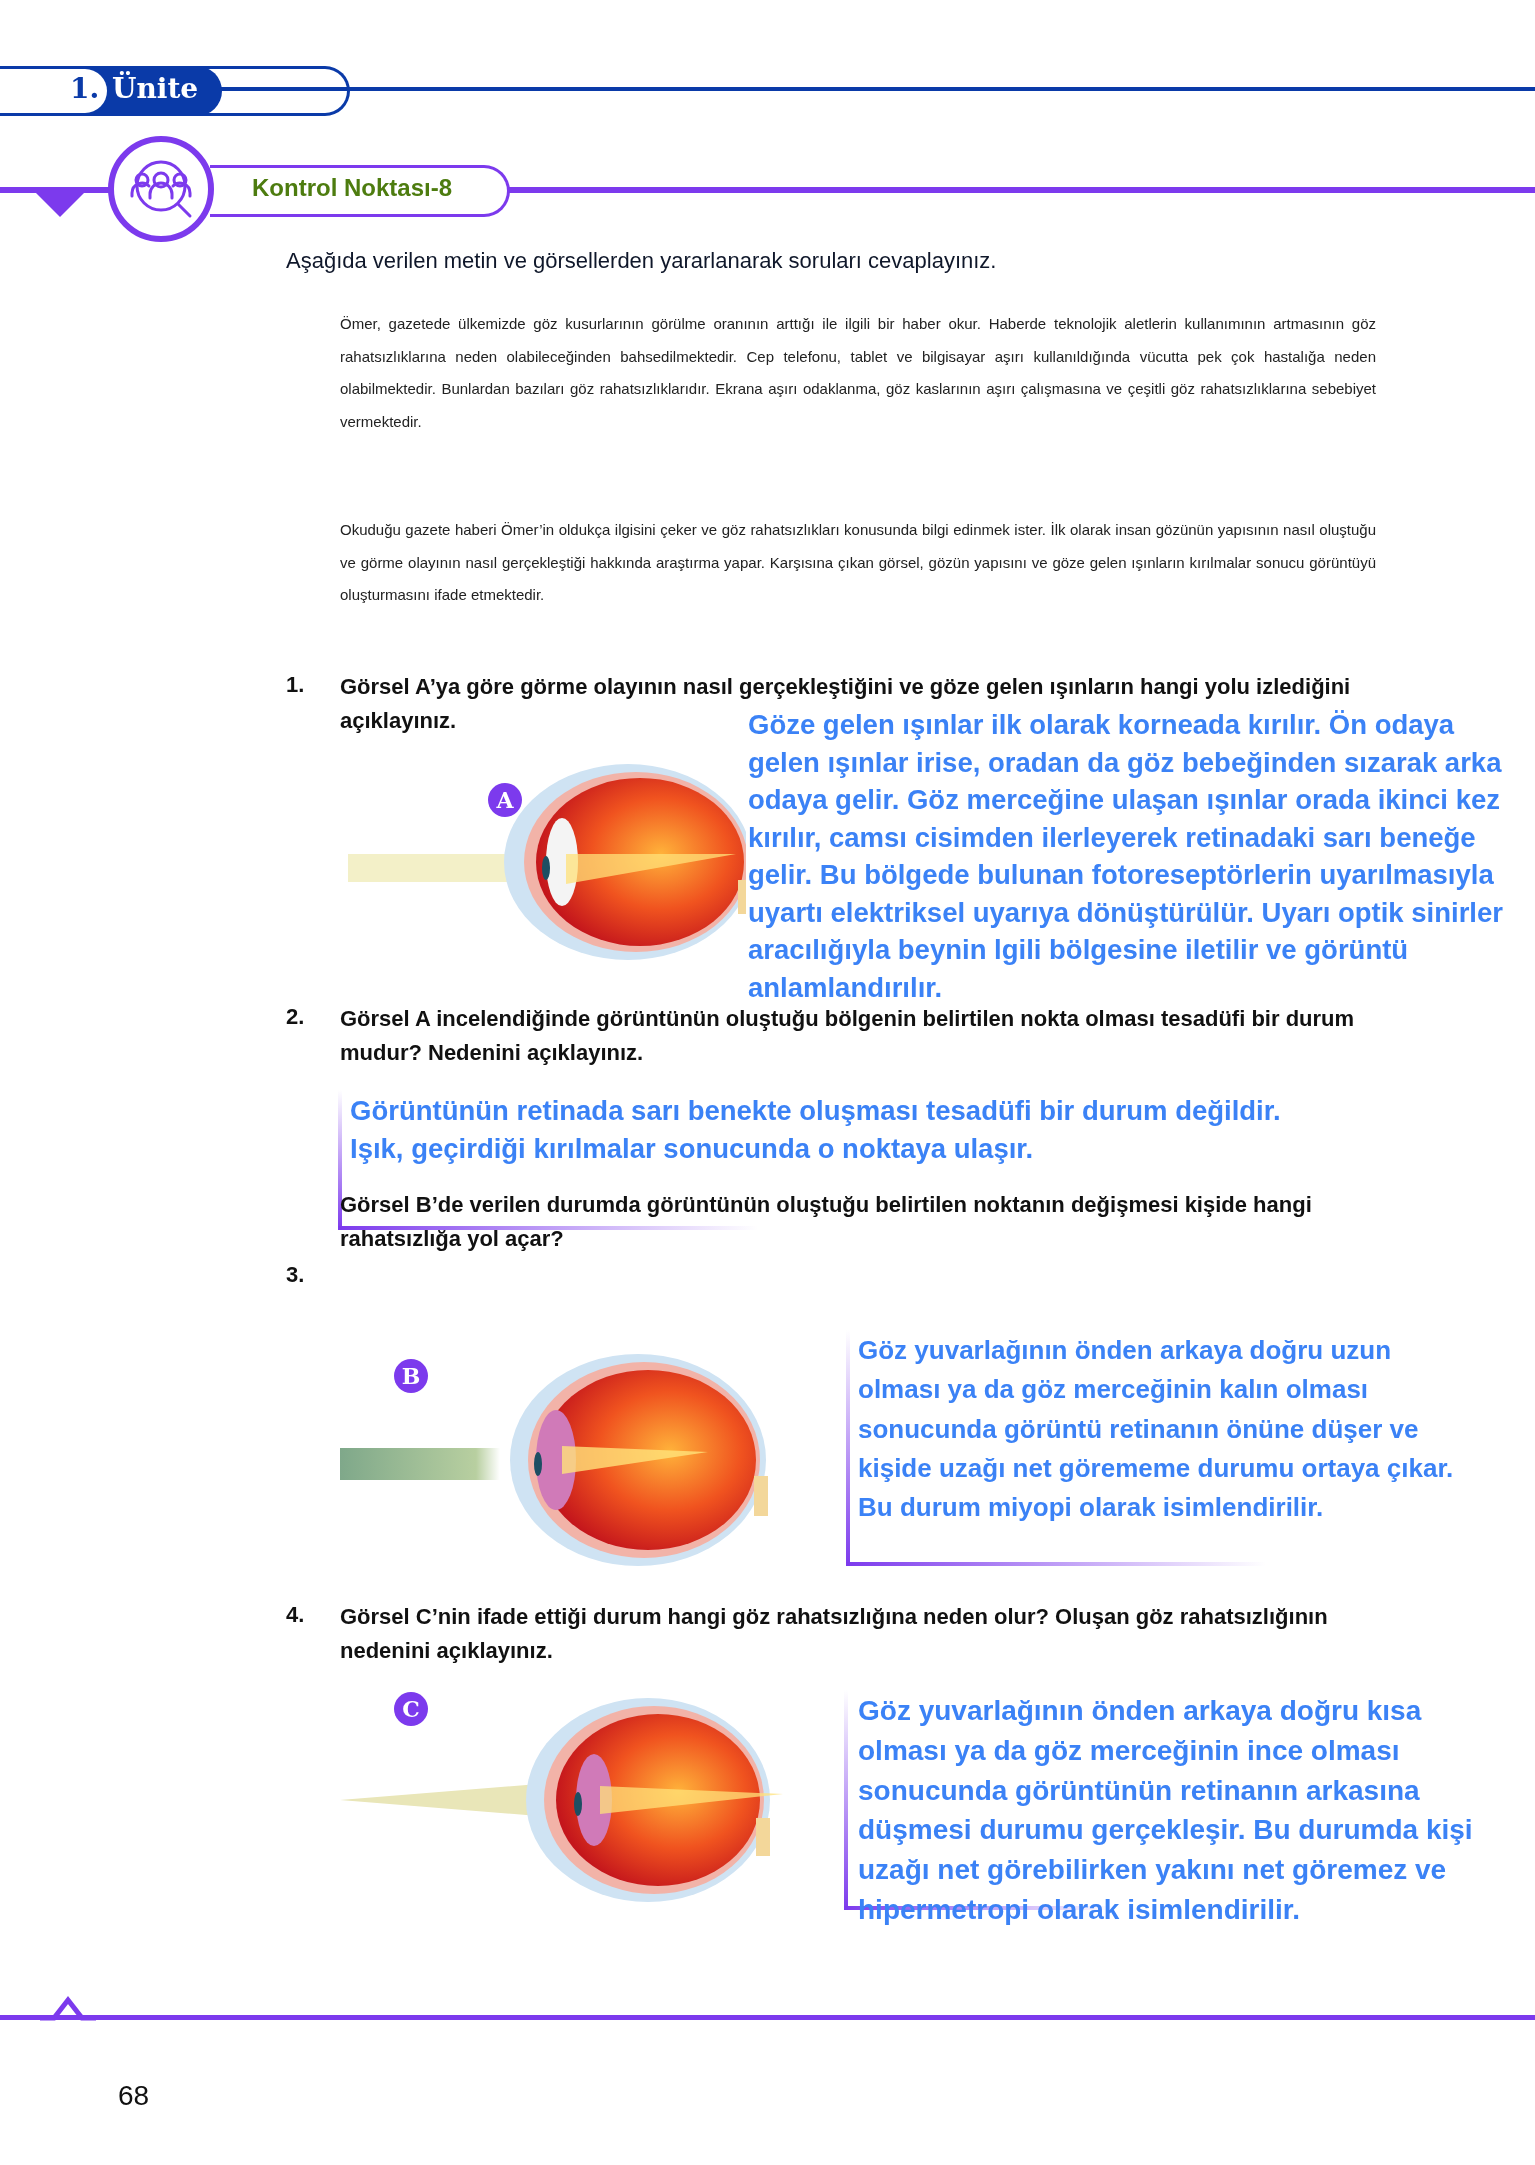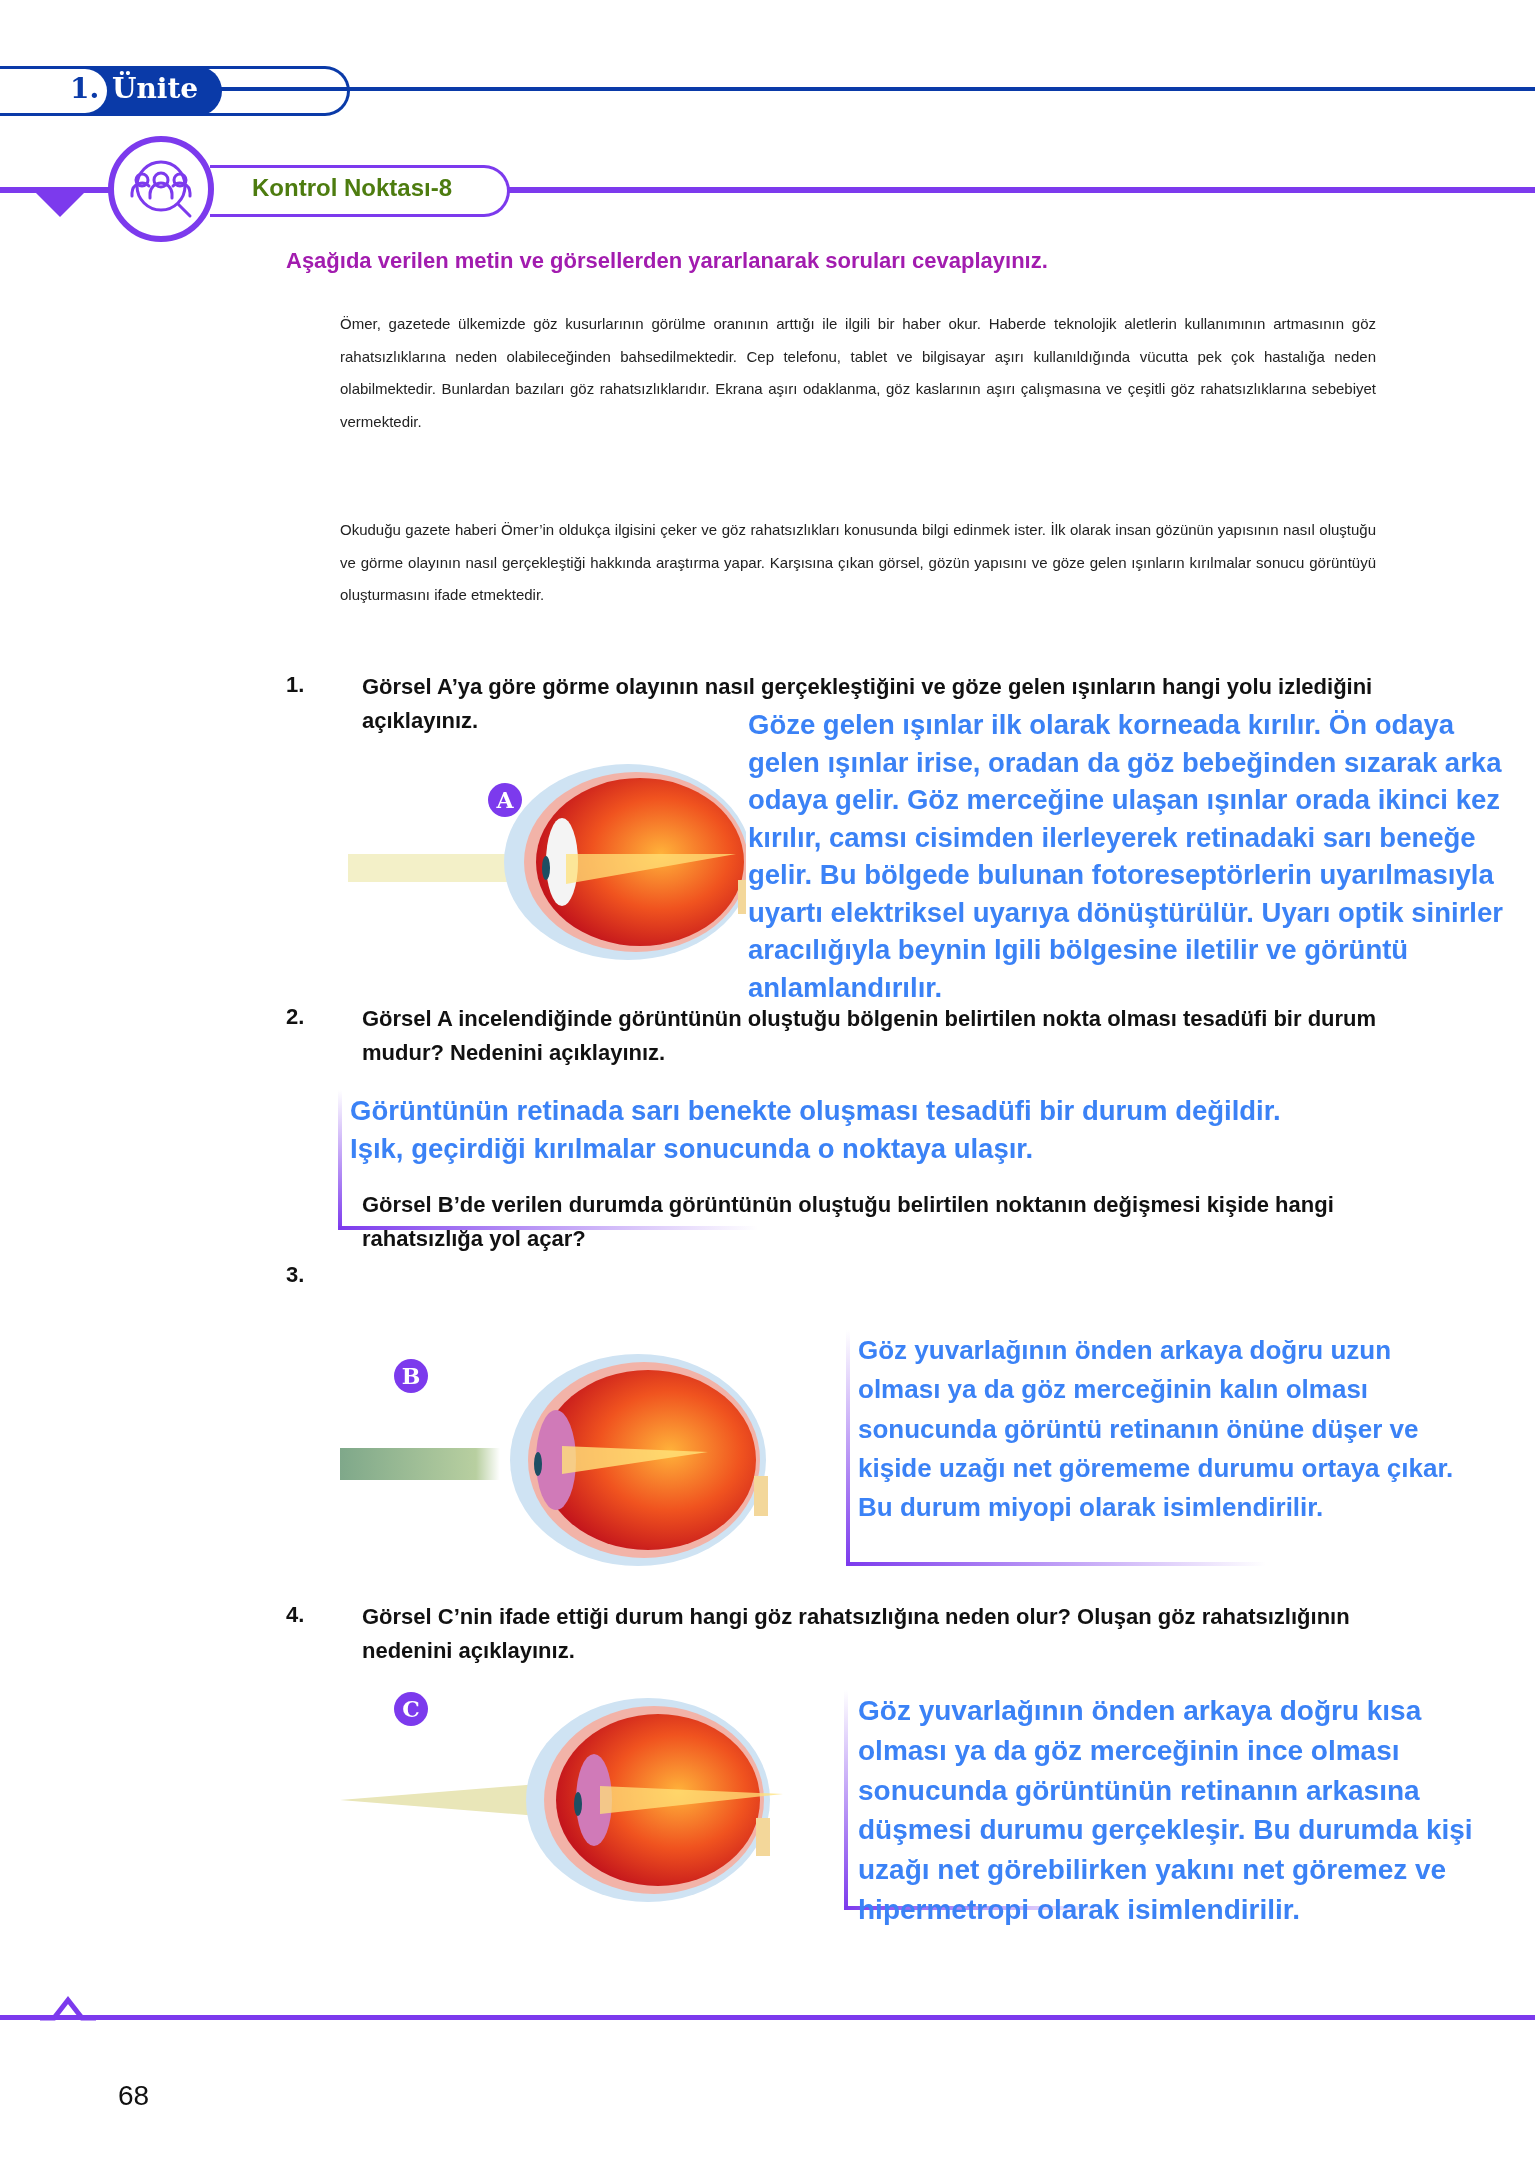--- a/index.html
+++ b/index.html
@@ -14,27 +14,27 @@
   .unit-label { left: 112px; top: 72px; font-family: "DejaVu Serif", serif; font-weight: bold; font-size: 28px; color: #ffffff; }
   .unit-line { left: 215px; top: 87px; width: 1320px; height: 4px; background: #0a3aa8; }
 
   
   .kn-line { left: 0; top: 187px; width: 1535px; height: 6px; background: #7c3aed; }
   .kn-triangle { left: 36px; top: 193px; width: 0; height: 0; border-left: 24px solid transparent; border-right: 24px solid transparent; border-top: 24px solid #7c3aed; }
   .kn-circle { left: 108px; top: 136px; width: 106px; height: 106px; border: 6px solid #7c3aed; border-radius: 50%; background: #ffffff; box-sizing: border-box; }
   .kn-pill { left: 210px; top: 165px; width: 300px; height: 52px; border: 3px solid #7c3aed; border-left: none; border-radius: 0 26px 26px 0; background: #ffffff; box-sizing: border-box; }
   .kn-title { left: 252px; top: 174px; font-weight: bold; font-size: 24px; color: #4d7c0f; }
 
-  .instruction { left: 286px; top: 248px; font-weight: bold; font-size: 22px; color: #a21caf; }
+  .instruction { left: 286px; top: 248px; font-weight: normal; font-size: 22px; color: #0f172a; }
   .paragraph { left: 340px; width: 1036px; font-size: 15px; line-height: 32.5px; text-align: justify; color: #222; }
   .p1 { top: 308px; }
   .p2 { top: 514px; }
 
   .q-num { left: 286px; font-weight: bold; font-size: 22px; color: #111; }
-  .q-text { left: 340px; width: 1040px; font-weight: bold; font-size: 22px; line-height: 34px; color: #111; margin-left: 22px; }
+  .q-text { left: 340px; width: 1040px; font-weight: bold; font-size: 22px; line-height: 34px; color: #111; }
 
   .answer { font-weight: bold; font-size: 27.5px; line-height: 37.5px; color: #3b82f6; }
 
   .badge { width: 34px; height: 34px; border-radius: 50%; background: #7c3aed; color: #fff; font-family: "DejaVu Serif", serif; font-weight: bold; font-size: 22px; display: flex; align-items: center; justify-content: center; }
 
   .frame-left { width: 4px; background: linear-gradient(to bottom, rgba(124,58,237,0) 0%, #7c3aed 100%); }
   .frame-bottom { height: 4px; background: linear-gradient(to right, #7c3aed 0%, rgba(124,58,237,0) 100%); }
 
   .footer-line { left: 0; top: 2015px; width: 1535px; height: 5px; background: #7c3aed; }
   .page-number { left: 118px; top: 2080px; font-size: 28px; color: #111; font-family: "Liberation Sans Narrow", "Liberation Sans", sans-serif; }

